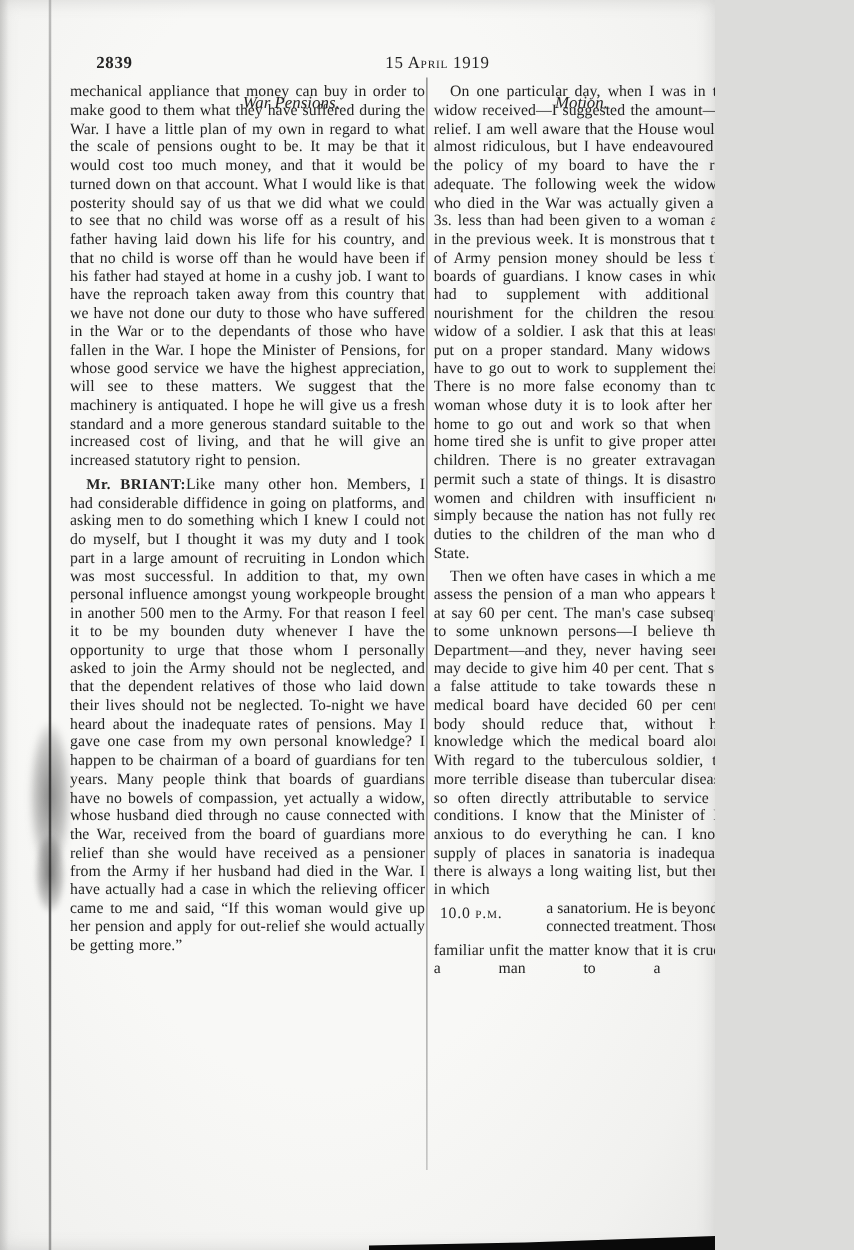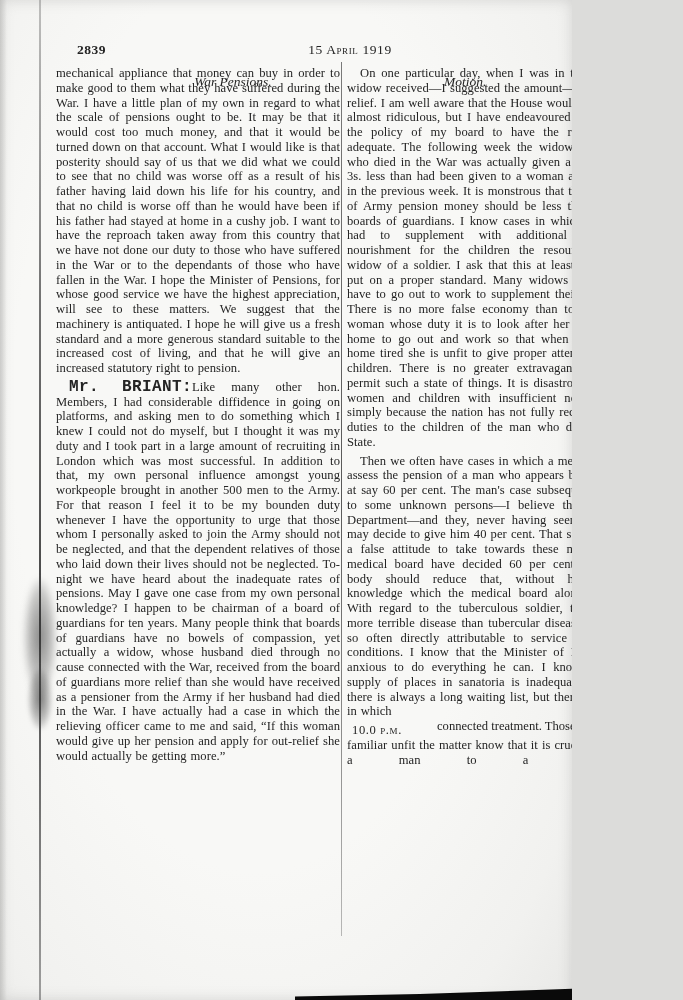--- a/index.html
+++ b/index.html
@@ -52,22 +52,22 @@
     position:absolute; left:341px; top:62px; height:874px; width:1px;
     background:linear-gradient(to bottom, rgba(90,90,90,0.8) 0%, rgba(60,60,60,0.85) 50%, rgba(120,120,120,0.5) 100%);
   }
   p.body-par {
     margin:0; text-align:justify; font-size:12.6px; line-height:14.75px;
     word-spacing:0.6px; letter-spacing:0.05px;
   }
   p.body-par + p.body-par, .time-block + p.body-par { margin-top:4px; }
   .indent { text-indent:13px; }
   .speaker {
-    font-family:Liberation Mono, monospace;
-    font-weight:bold; font-size:16px; letter-spacing:0.4px;
+    font-family:Liberation Serif, serif;
+    font-weight:bold; font-size:12px; letter-spacing:0.4px;
     padding-right:0;
   }
   .time-block {
     position:relative; margin-top:0; padding-left:90px;
     font-size:12.6px; line-height:14.75px; text-align:left;
   }
   .time-marker {
     position:absolute; left:5px; top:4px;
     font-variant:small-caps; letter-spacing:0.6px;
   }
@@ -94,18 +94,19 @@
   <div class="col" id="col-left">
     <p class="body-par">mechanical appliance that money can buy in order to make good to them what they have suffered during the War.  I have a little plan of my own in regard to what the scale of pensions ought to be.  It may be that it would cost too much money, and that it would be turned down on that account.  What I would like is that posterity should say of us that we did what we could to see that no child was worse off as a result of his father having laid down his life for his country, and that no child is worse off than he would have been if his father had stayed at home in a cushy job.  I want to have the reproach taken away from this country that we have not done our duty to those who have suffered in the War or to the dependants of those who have fallen in the War.  I hope the Minister of Pensions, for whose good service we have the highest appreciation, will see to these matters.  We suggest that the machinery is antiquated.  I hope he will give us a fresh standard and a more generous standard suitable to the increased cost of living, and that he will give an increased statutory right to pension.</p>
     <p class="body-par indent"><span class="speaker">Mr. BRIANT:</span><span>Like many other hon. Members, I had considerable diffidence in going on platforms, and asking men to do something which I knew I could not do myself, but I thought it was my duty and I took part in a large amount of recruiting in London which was most successful.  In addition to that, my own personal influence amongst young workpeople brought in another 500 men to the Army.  For that reason I feel it to be my bounden duty whenever I have the opportunity to urge that those whom I personally asked to join the Army should not be neglected, and that the dependent relatives of those who laid down their lives should not be neglected.  To-night we have heard about the inadequate rates of pensions.  May I gave one case from my own personal knowledge?  I happen to be chairman of a board of guardians for ten years.  Many people think that boards of guardians have no bowels of compassion, yet actually a widow, whose husband died through no cause connected with the War, received from the board of guardians more relief than she would have received as a pensioner from the Army if her husband had died in the War.  I have actually had a case in which the relieving officer came to me and said, “If this woman would give up her pension and apply for out-relief she would actually be getting more.”</span></p>
   </div>
 
   <div class="col" id="col-right">
     <p class="body-par indent">On one particular day, when I was in the chair, a widow received—I suggested the amount—£2 5s. out-relief.  I am well aware that the House would think that almost ridiculous, but I have endeavoured to make it the policy of my board to have the relief given adequate.  The following week the widow of a man who died in the War was actually given a pension of 3s. less than had been given to a woman as out-relief in the previous week.  It is monstrous that the standard of Army pension money should be less than that of boards of guardians.  I know cases in which we have had to supplement with additional food or nourishment for the children the resource of the widow of a soldier.  I ask that this at least should be put on a proper standard.  Many widows of soldiers have to go out to work to supplement their pensions.  There is no more false economy than to compel a woman whose duty it is to look after her children at home to go out and work so that when she comes home tired she is unfit to give proper attention to the children.  There is no greater extravagance than to permit such a state of things.  It is disastrous to leave women and children with insufficient nourishment, simply because the nation has not fully recognised its duties to the children of the man who died for the State.</p>
     <p class="body-par indent">Then we often have cases in which a medical board assess the pension of a man who appears before them at say 60 per cent.  The man's case subsequently goes to some unknown persons—I believe the Pensions Department—and they, never having seen the man, may decide to give him 40 per cent.  That seems to me a false attitude to take towards these men.  If the medical board have decided 60 per cent. no other body should reduce that, without having the knowledge which the medical board alone possess.  With regard to the tuberculous soldier, there is no more terrible disease than tubercular disease which is so often directly attributable to service under war conditions.  I know that the Minister of Pensions is anxious to do everything he can.  I know that the supply of places in sanatoria is inadequate, because there is always a long waiting list, but there are cases in which</p>
     <div class="time-block">
       <span class="time-marker">10.0 p.m.</span>
+      <div>a sanatorium.  He is beyond</div>
       <div>connected treatment.  Those</div>
     </div>
     <p class="body-par justify-last">familiar unfit the matter know that it is cruelty to send a man to a sanatorium</p>
   </div>
 
 </div>
 
 </body></html>

